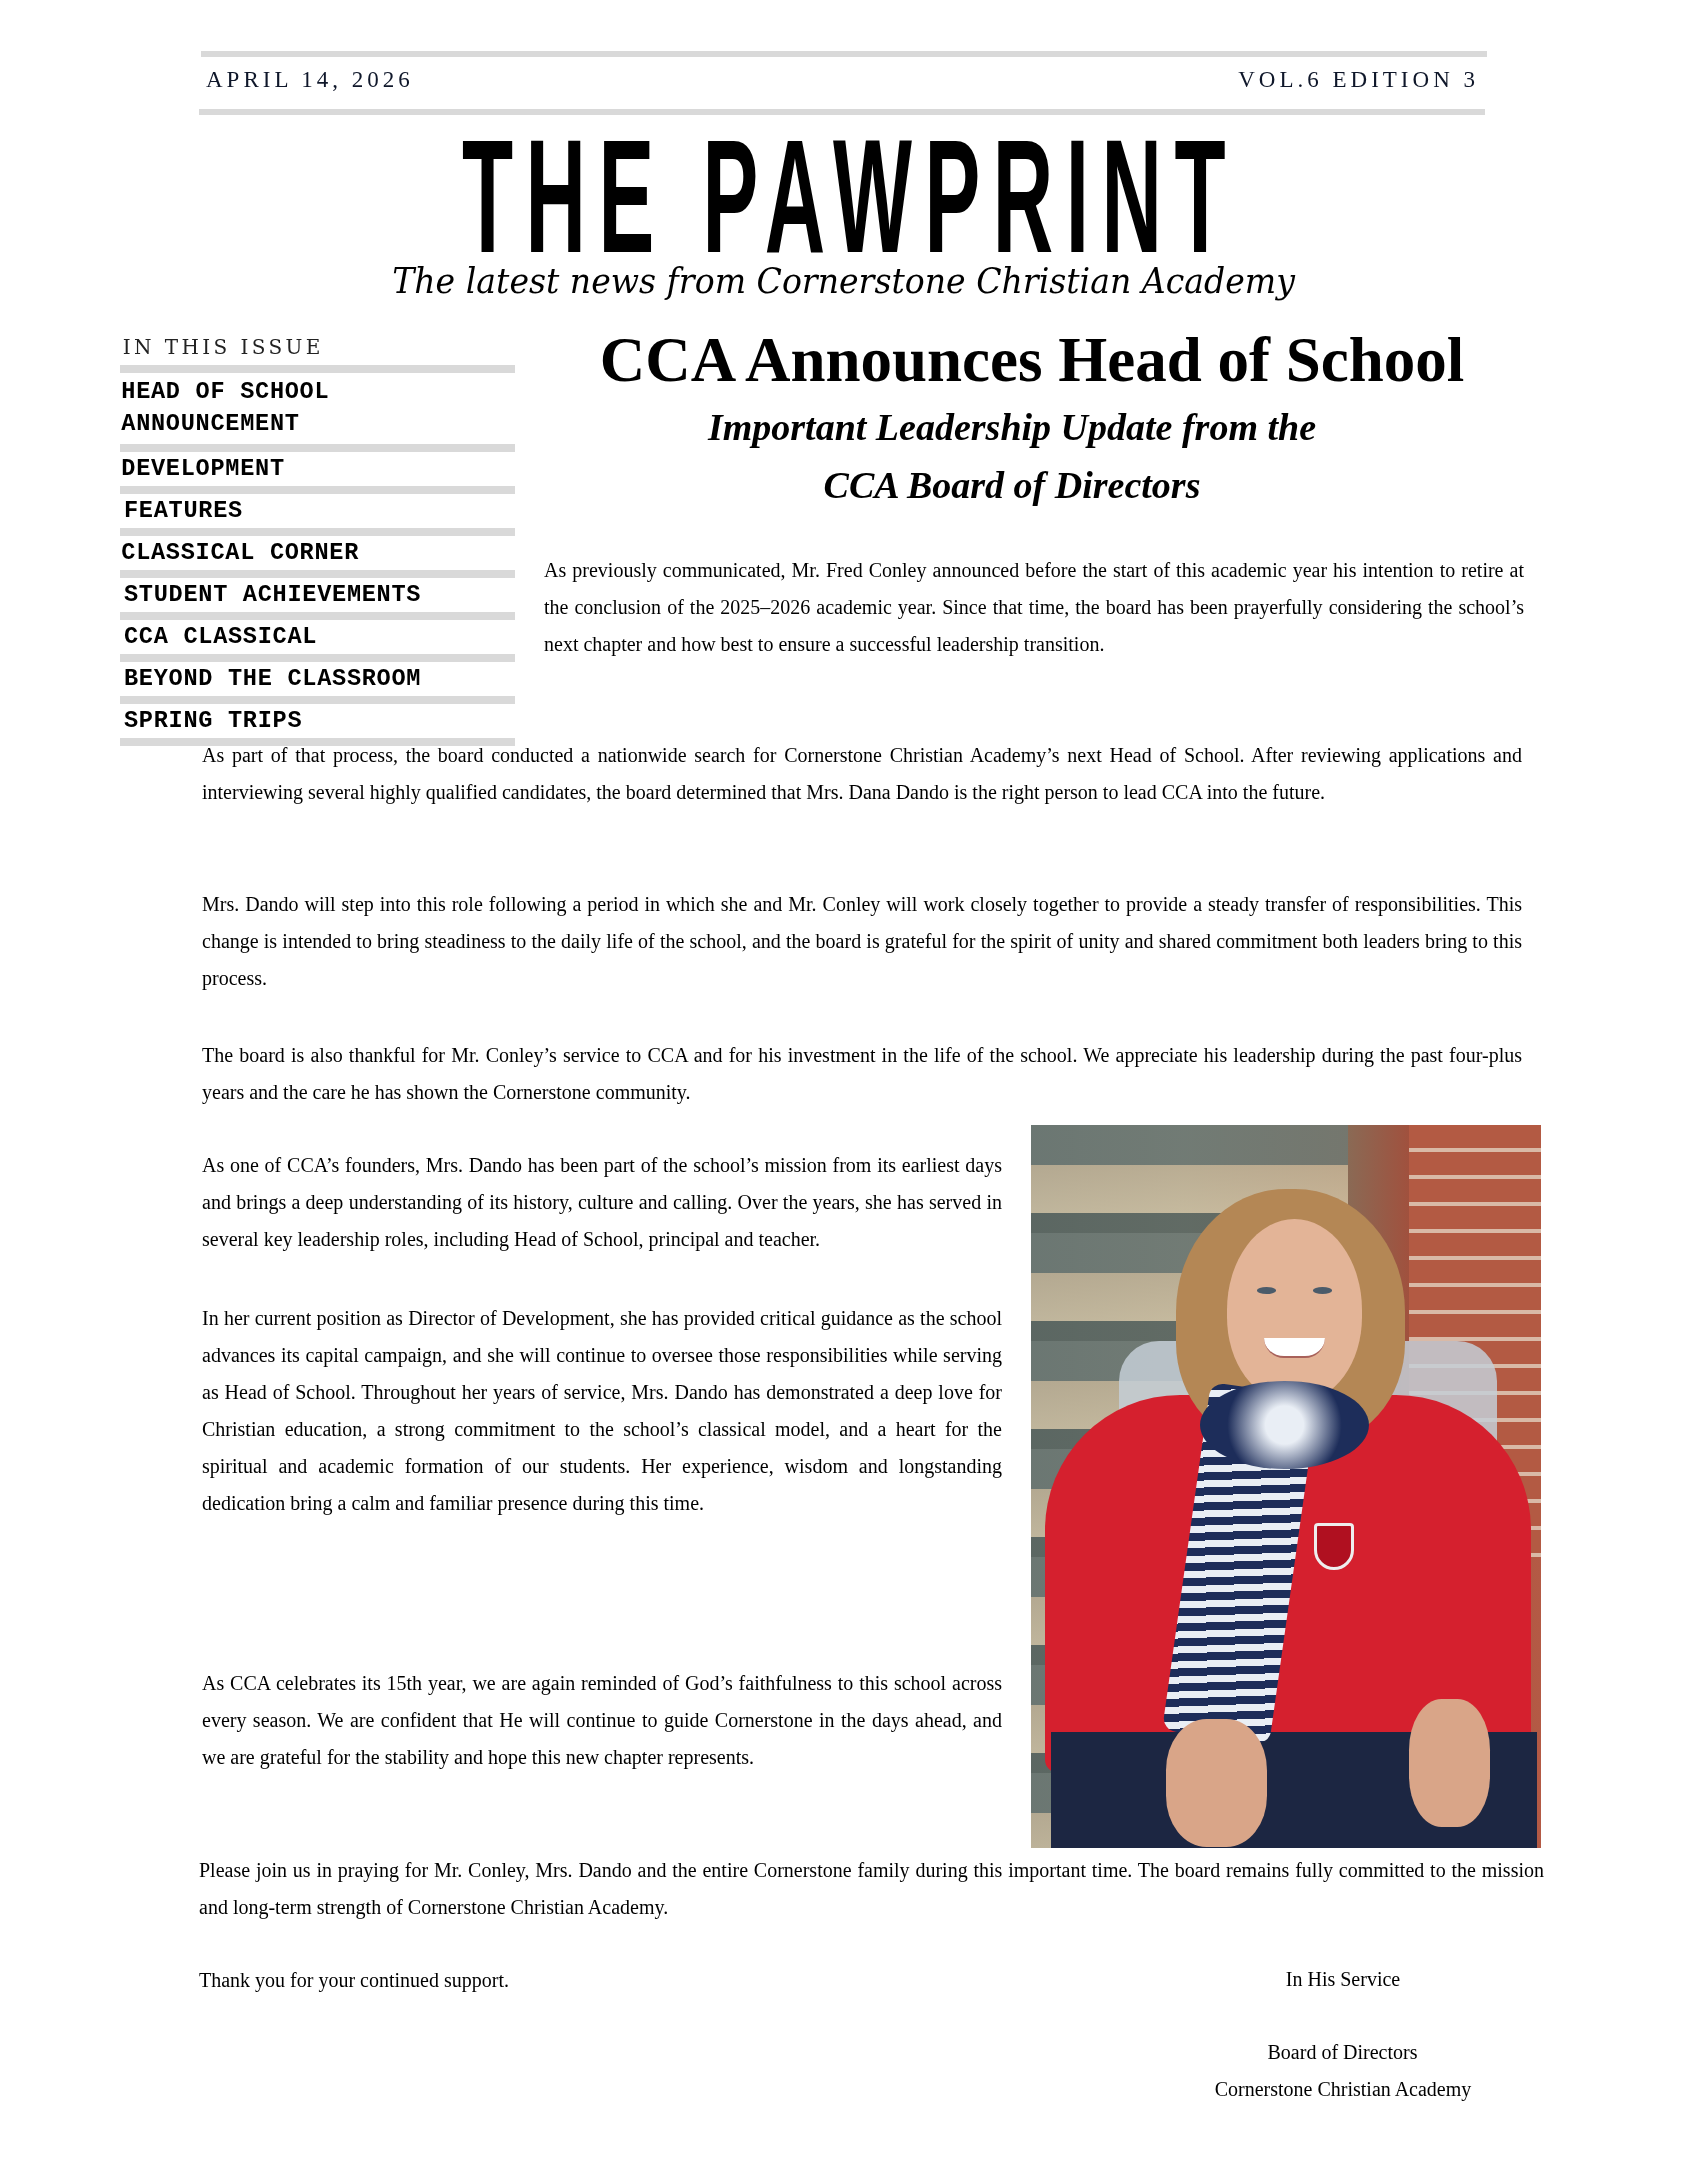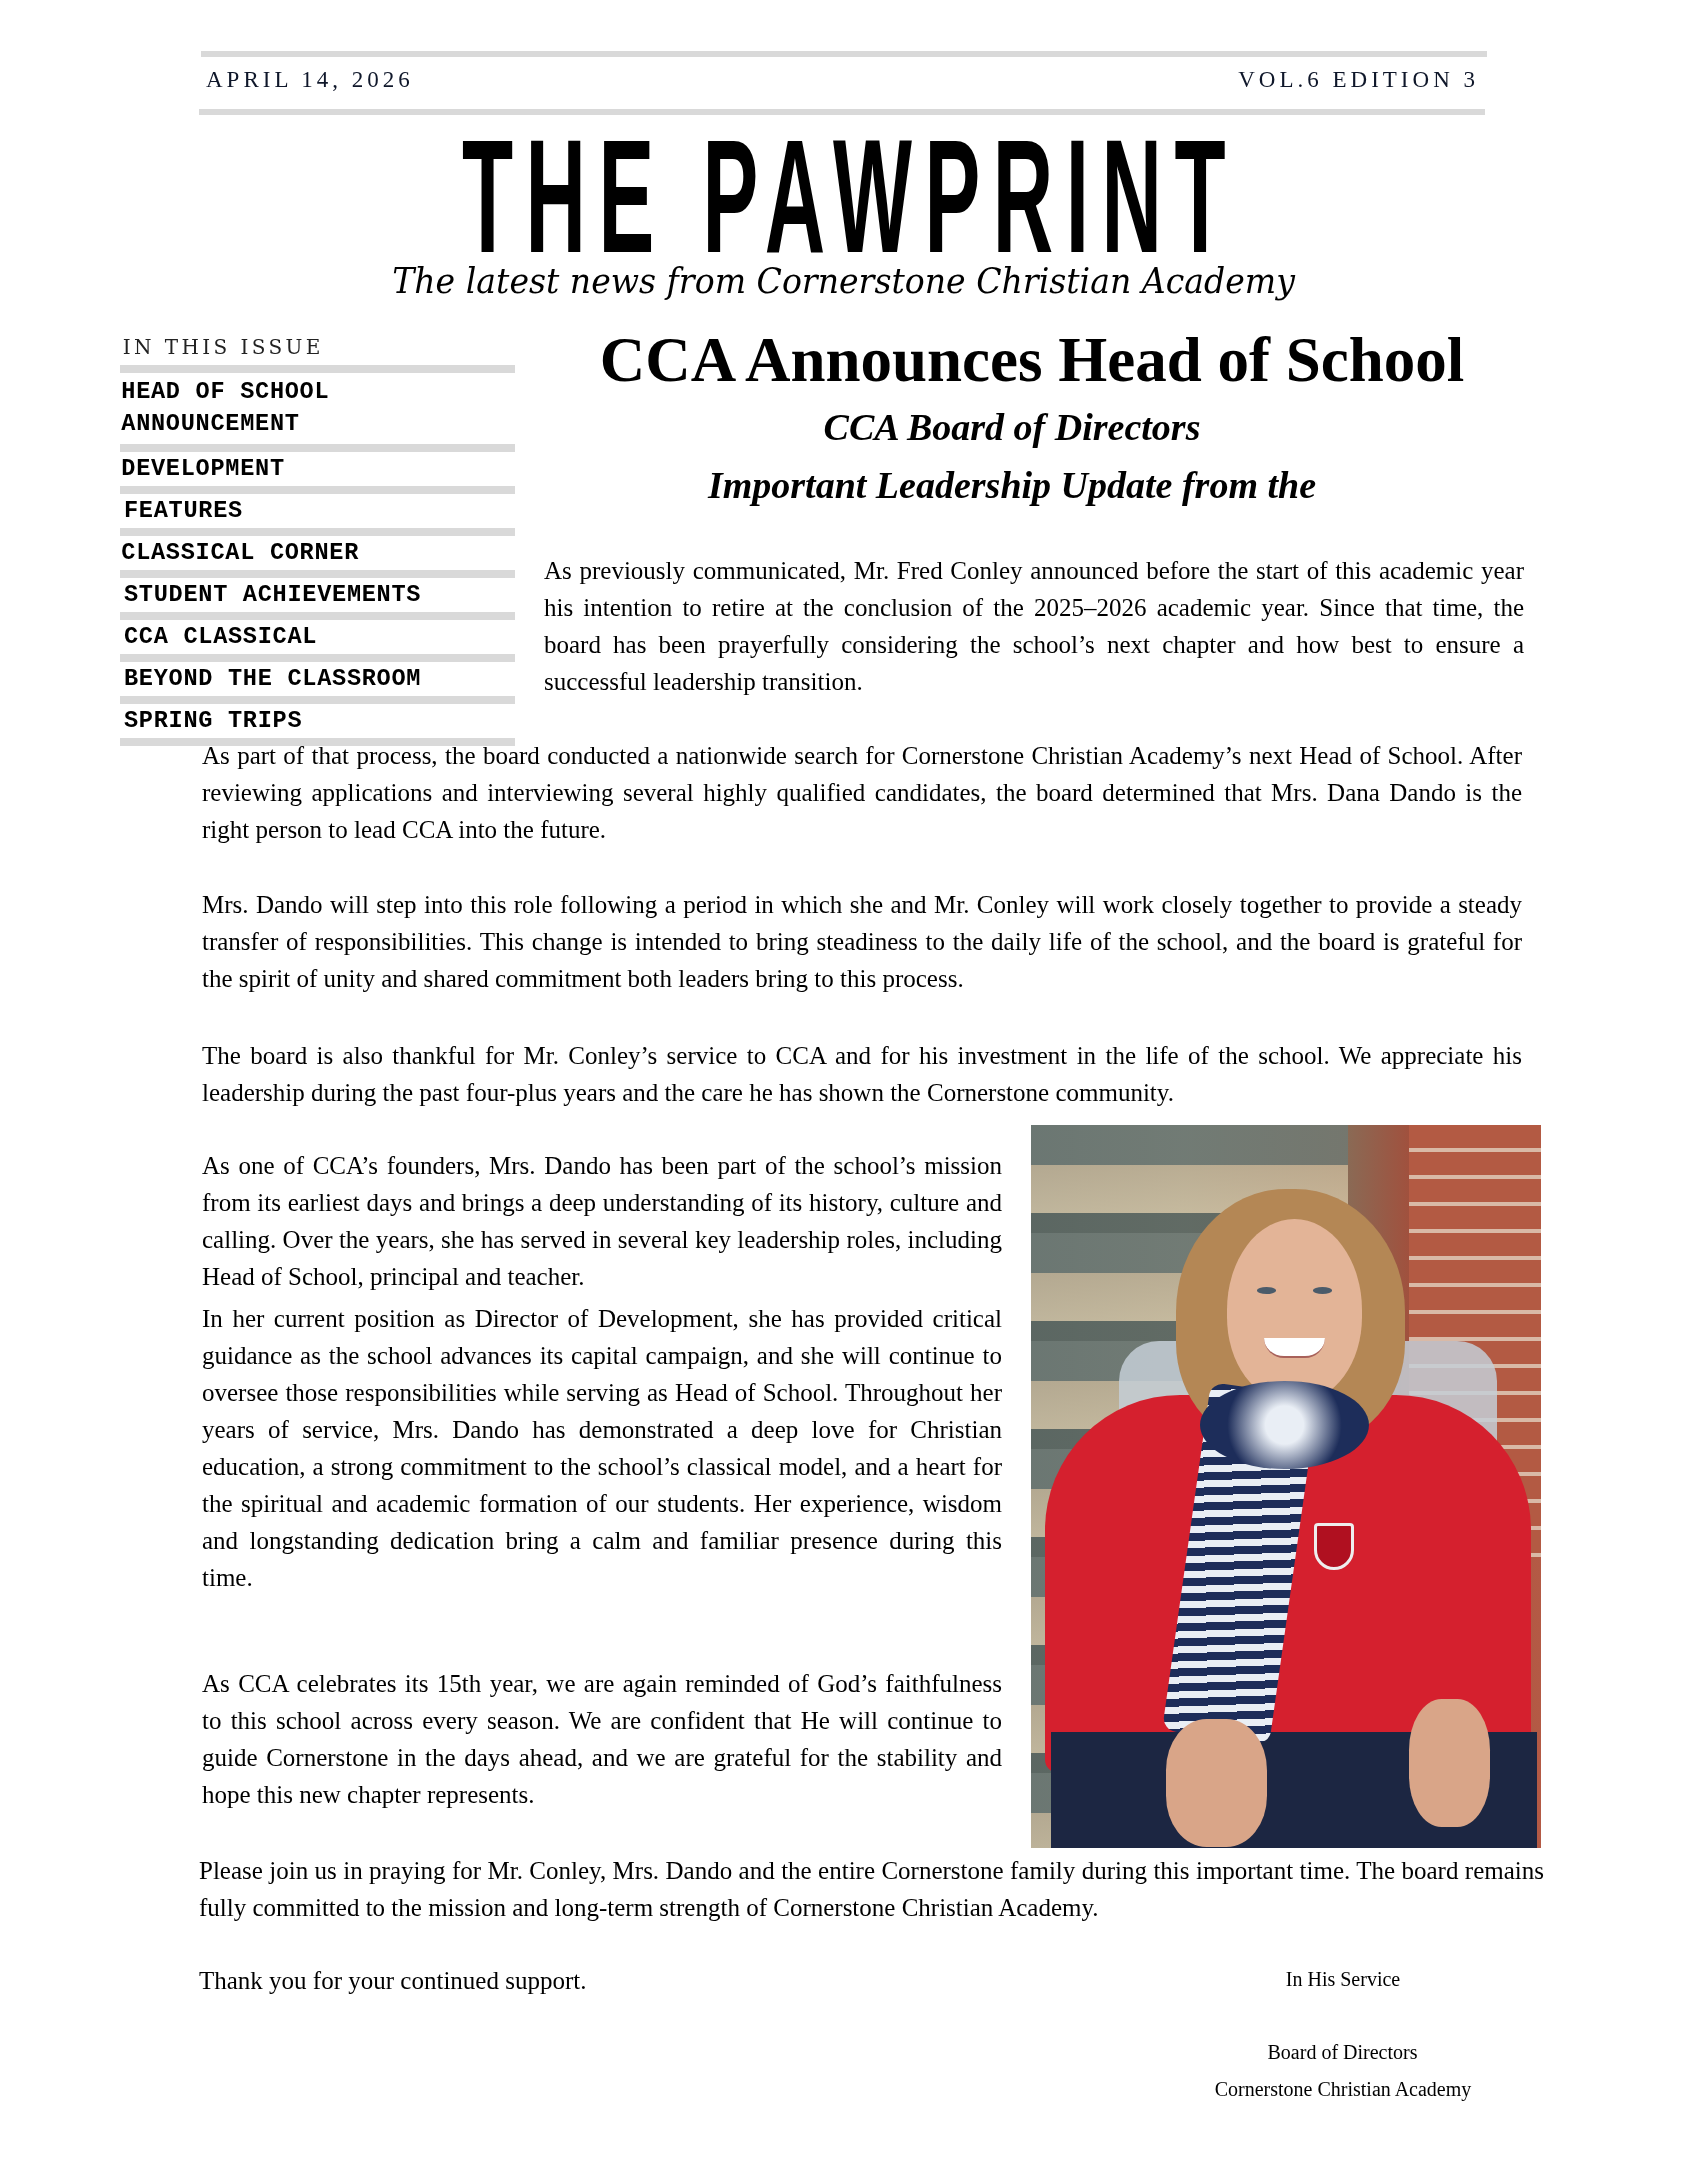--- a/index.html
+++ b/index.html
@@ -23,21 +23,21 @@
   #toc-heading { font-family: "DejaVu Serif", serif; font-size: 20px; letter-spacing: 3.4px; color: #222; height: 34px; line-height: 32px; padding-left: 2.7px; }
   .toc-bar { height: 8px; background: #d9d9d9; }
   .toc-item { font-family: Liberation Mono, monospace; font-weight: bold; font-size: 23.6px; letter-spacing: 0.7px; line-height: 34px; padding-left: 1.3px; cursor: pointer; }
   .toc-item.two { line-height: 32px; }
 
   #headline { position: absolute; left: 526px; width: 1012px; top: 323px; text-align: center;
     font-family: "Liberation Serif", serif; font-weight: bold; font-size: 63px; line-height: 74px; }
   #dek { position: absolute; left: 526px; width: 972px; top: 398px; text-align: center;
     font-family: "Liberation Serif", serif; font-weight: bold; font-style: italic; font-size: 38px; line-height: 58px; }
 
-  .para { position: absolute; font-size: 25px; line-height: 37px; text-align: justify; }
+  .para { position: absolute; font-size: 20px; line-height: 37px; text-align: justify; }
   #p-intro { left: 544px; width: 980px; top: 552px; }
   #p1 { left: 202px; width: 1320px; top: 737px; }
   #p2 { left: 202px; width: 1320px; top: 886px; }
   #p3 { left: 202px; width: 1320px; top: 1037px; }
   #p4 { left: 202px; width: 800px; top: 1147px; }
   #p5 { left: 202px; width: 800px; top: 1300px; }
   #p6 { left: 202px; width: 800px: ; top: 1665px; }
   #p6 { width: 800px; }
   #p7 { left: 199px; width: 1345px; top: 1852px; text-align: justify; }
   #p8 { left: 199px; top: 1962px; text-align: left; }
@@ -97,22 +97,22 @@
   <div class="toc-item" style="padding-left:4px;">CCA CLASSICAL</div>
   <div class="toc-bar"></div>
   <div class="toc-item" style="padding-left:4px;">BEYOND THE CLASSROOM</div>
   <div class="toc-bar"></div>
   <div class="toc-item" style="padding-left:4px;">SPRING TRIPS</div>
   <div class="toc-bar"></div>
 </nav>
 
 <h1 id="headline">CCA Announces Head of School</h1>
 <div id="dek">
+  <div>Important Leadership Update from the</div>
   <div>CCA Board of Directors</div>
-  <div>Important Leadership Update from the</div>
 </div>
 
 <p class="para" id="p-intro">As previously communicated, Mr. Fred Conley announced before the start of this academic year his intention to retire at the conclusion of the 2025–2026 academic year. Since that time, the board has been prayerfully considering the school’s next chapter and how best to ensure a successful leadership transition.</p>
 <p class="para" id="p1">As part of that process, the board conducted a nationwide search for Cornerstone Christian Academy’s next Head of School. After reviewing applications and interviewing several highly qualified candidates, the board determined that Mrs. Dana Dando is the right person to lead CCA into the future.</p>
 <p class="para" id="p2">Mrs. Dando will step into this role following a period in which she and Mr. Conley will work closely together to provide a steady transfer of responsibilities. This change is intended to bring steadiness to the daily life of the school, and the board is grateful for the spirit of unity and shared commitment both leaders bring to this process.</p>
 <p class="para" id="p3">The board is also thankful for Mr. Conley’s service to CCA and for his investment in the life of the school. We appreciate his leadership during the past four-plus years and the care he has shown the Cornerstone community.</p>
 <p class="para" id="p4">As one of CCA’s founders, Mrs. Dando has been part of the school’s mission from its earliest days and brings a deep understanding of its history, culture and calling. Over the years, she has served in several key leadership roles, including Head of School, principal and teacher.</p>
 <p class="para" id="p5">In her current position as Director of Development, she has provided critical guidance as the school advances its capital campaign, and she will continue to oversee those responsibilities while serving as Head of School. Throughout her years of service, Mrs. Dando has demonstrated a deep love for Christian education, a strong commitment to the school’s classical model, and a heart for the spiritual and academic formation of our students. Her experience, wisdom and longstanding dedication bring a calm and familiar presence during this time.</p>
 <p class="para" id="p6" style="left:202px; top:1665px;">As CCA celebrates its 15th year, we are again reminded of God’s faithfulness to this school across every season. We are confident that He will continue to guide Cornerstone in the days ahead, and we are grateful for the stability and hope this new chapter represents.</p>
 

